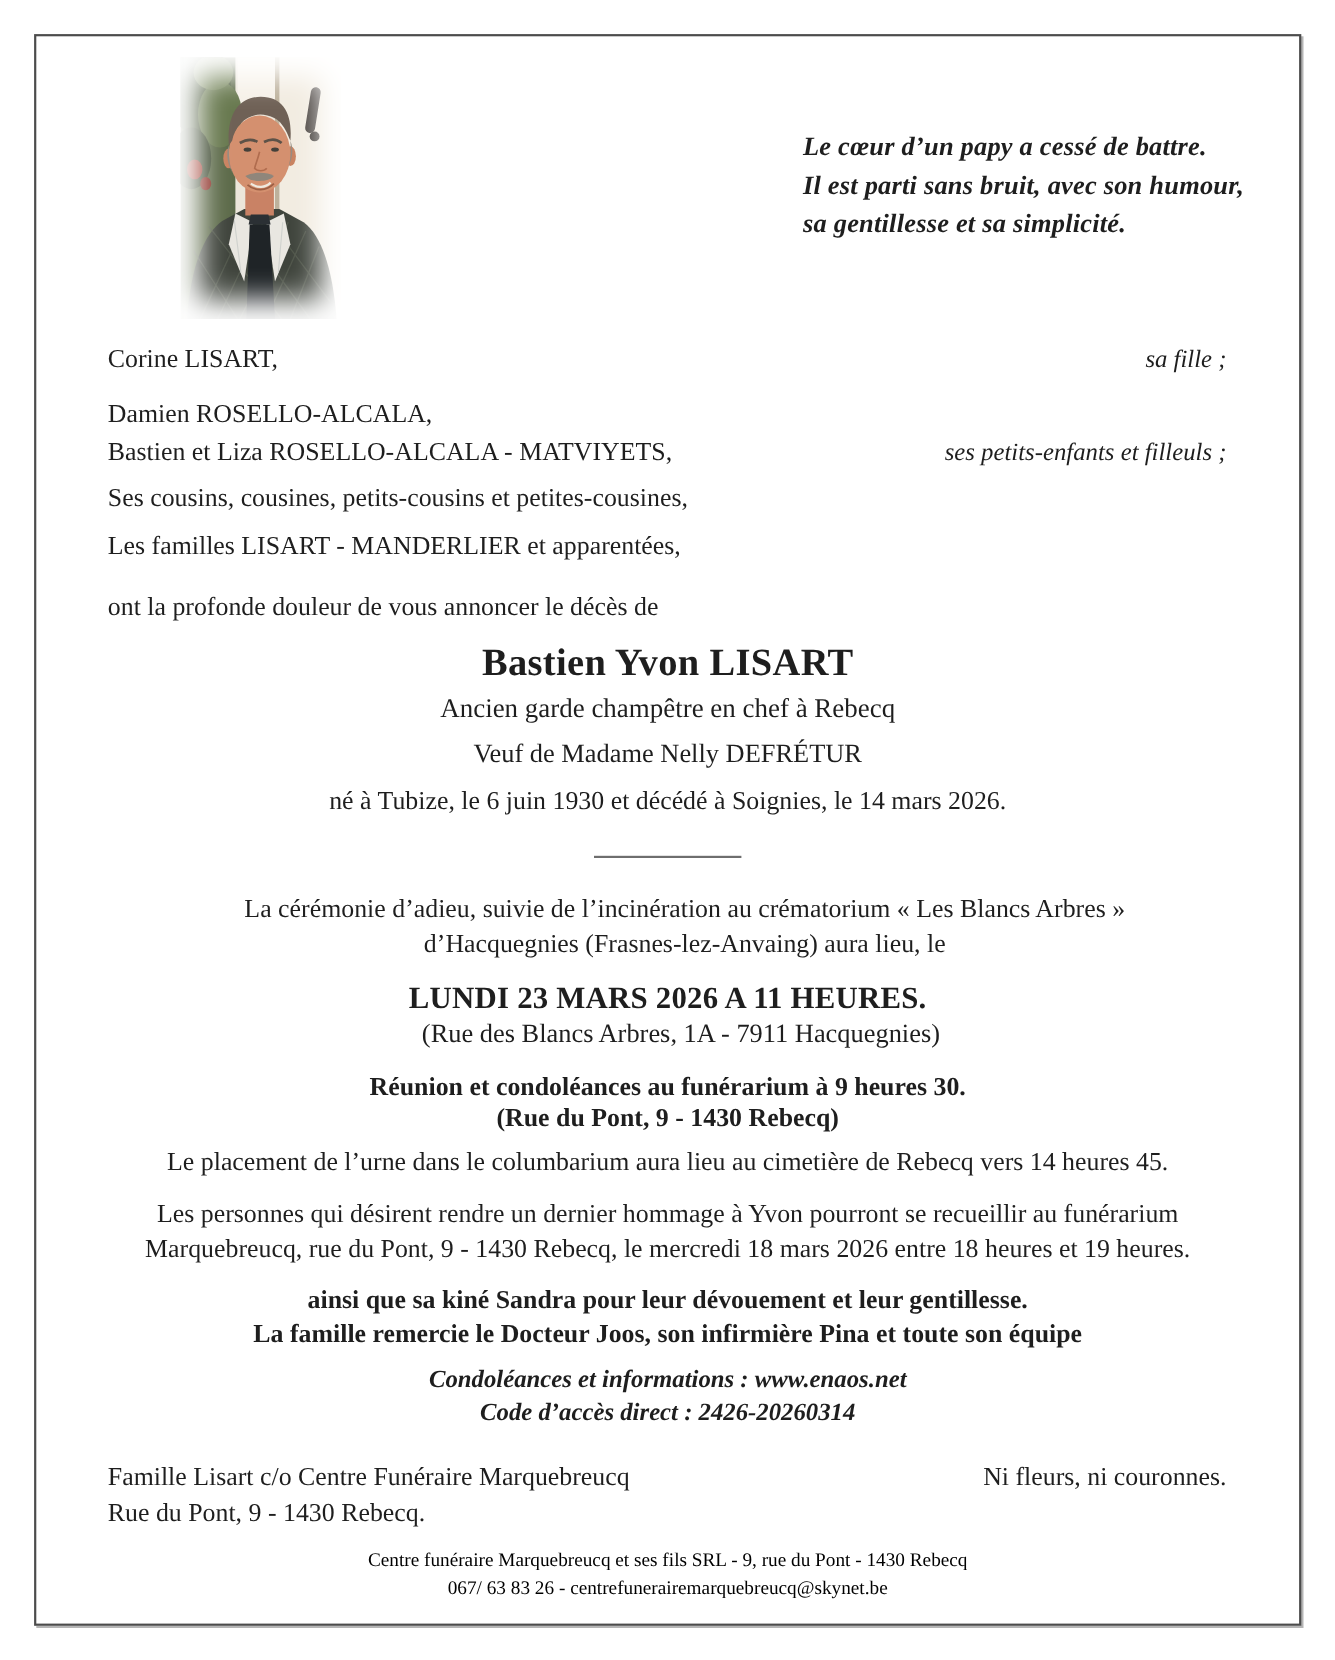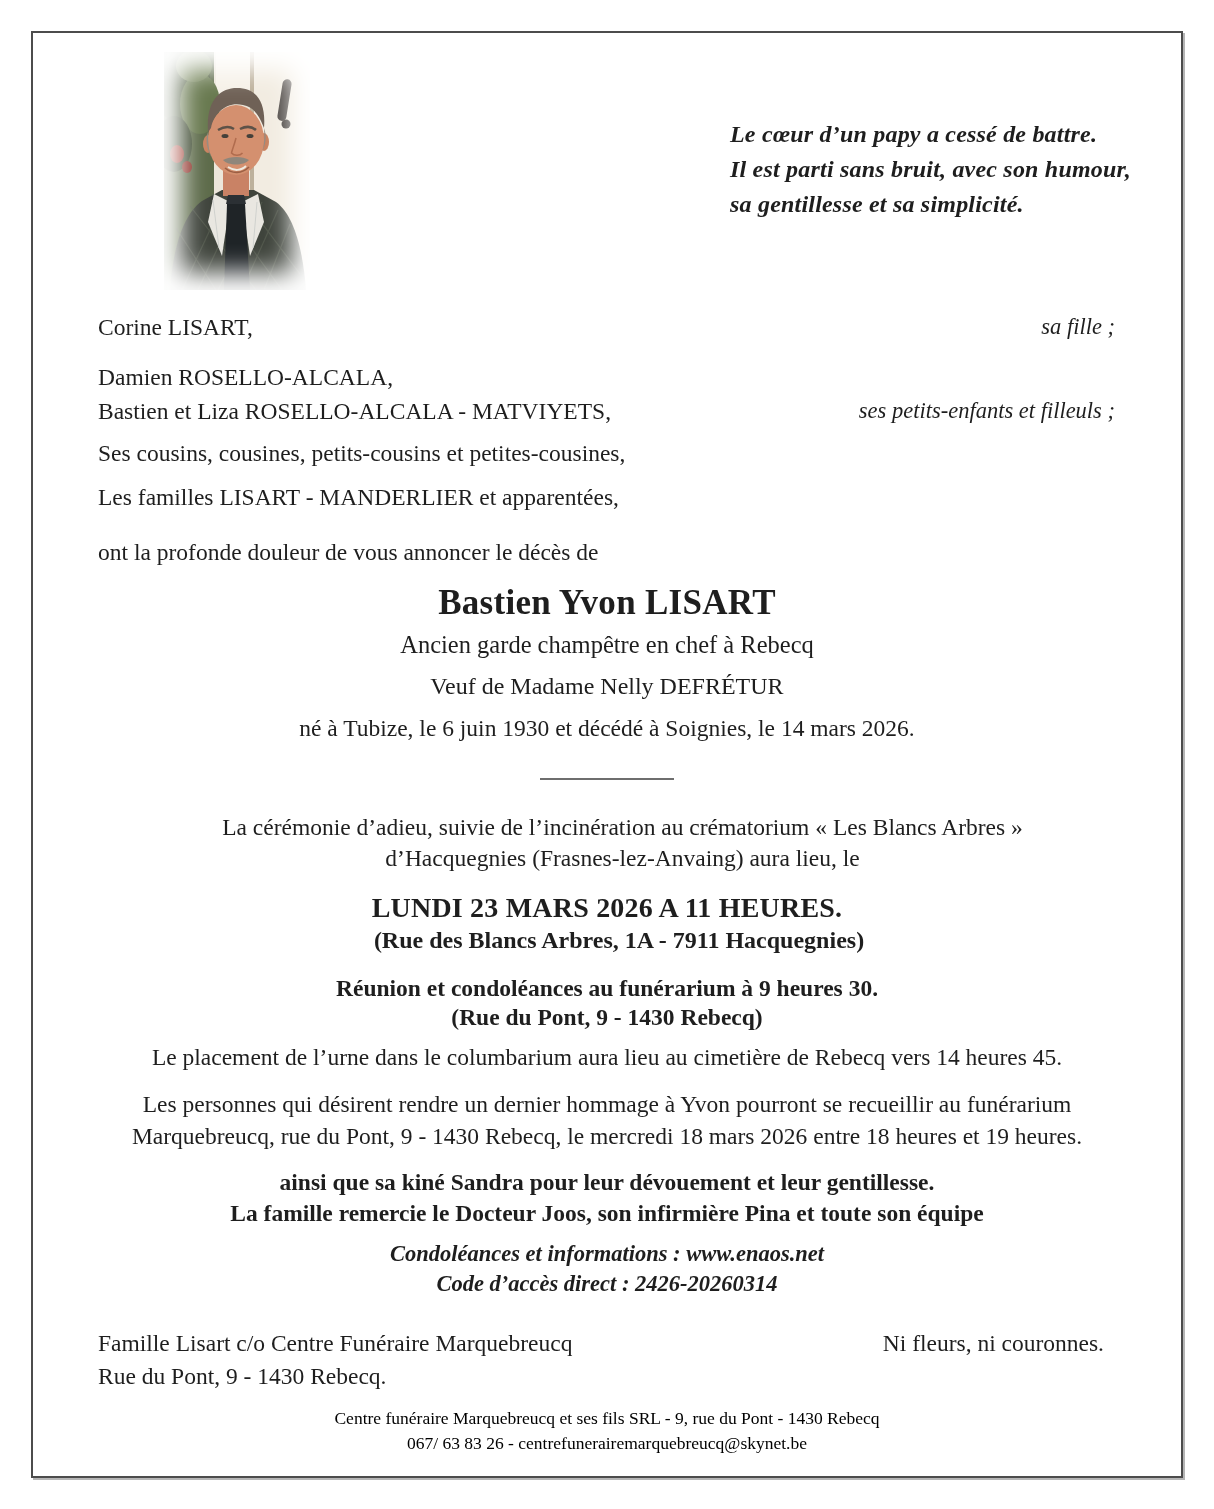--- a/index.html
+++ b/index.html
@@ -66,31 +66,31 @@
 
   .divider {
     position: absolute; top: 778px; left: 50%;
     width: 134px; margin-left: -67px;
     border-top: 2px solid #6e6e6e;
   }
 
   
   .ceremony-intro { top: 812px; font-size: 23.5px; line-height: 31px; padding-left: 31px; }
   .ceremony-date { top: 892px; font-size: 28px; font-weight: bold; letter-spacing: 0.2px; }
-  .ceremony-address { top: 927px; font-size: 24px; font-weight: bold; margin-left: 24px; }
+  .ceremony-address { top: 927px; font-size: 24px; font-weight: normal; margin-left: 24px; }
   .gathering { top: 975px; font-size: 23.5px; font-weight: bold; }
   .gathering-address { top: 1004px; font-size: 23.5px; font-weight: bold; }
   .urn { top: 1044px; font-size: 23.5px; }
   .tribute { top: 1088px; font-size: 23.5px; line-height: 32px; }
   .thanks { top: 1167px; font-size: 23.5px; font-weight: bold; line-height: 31px; }
   .condolences { top: 1239px; font-size: 22.5px; font-weight: bold; font-style: italic; line-height: 30px; }
 
   
   .contact-row {
-    position: absolute; left: 98px; right: 110px; top: 1327px;
+    position: absolute; left: 98px; right: 99px; top: 1327px;
     display: flex; justify-content: space-between; align-items: flex-start;
     font-size: 23.5px; line-height: 33px;
   }
   .contact-row .flowers { white-space: nowrap; }
 
   
   .footer { top: 1406px; font-size: 17.5px; line-height: 25px; color: #000000; }
 </style>
 </head>
 <body>

